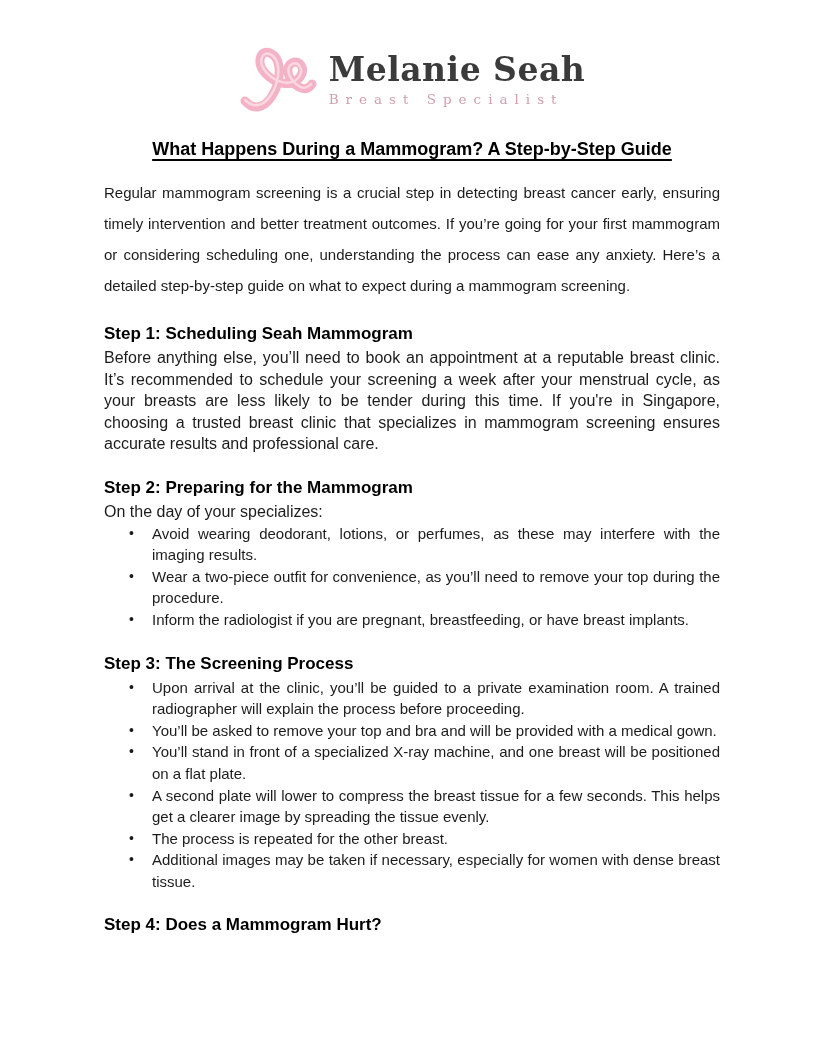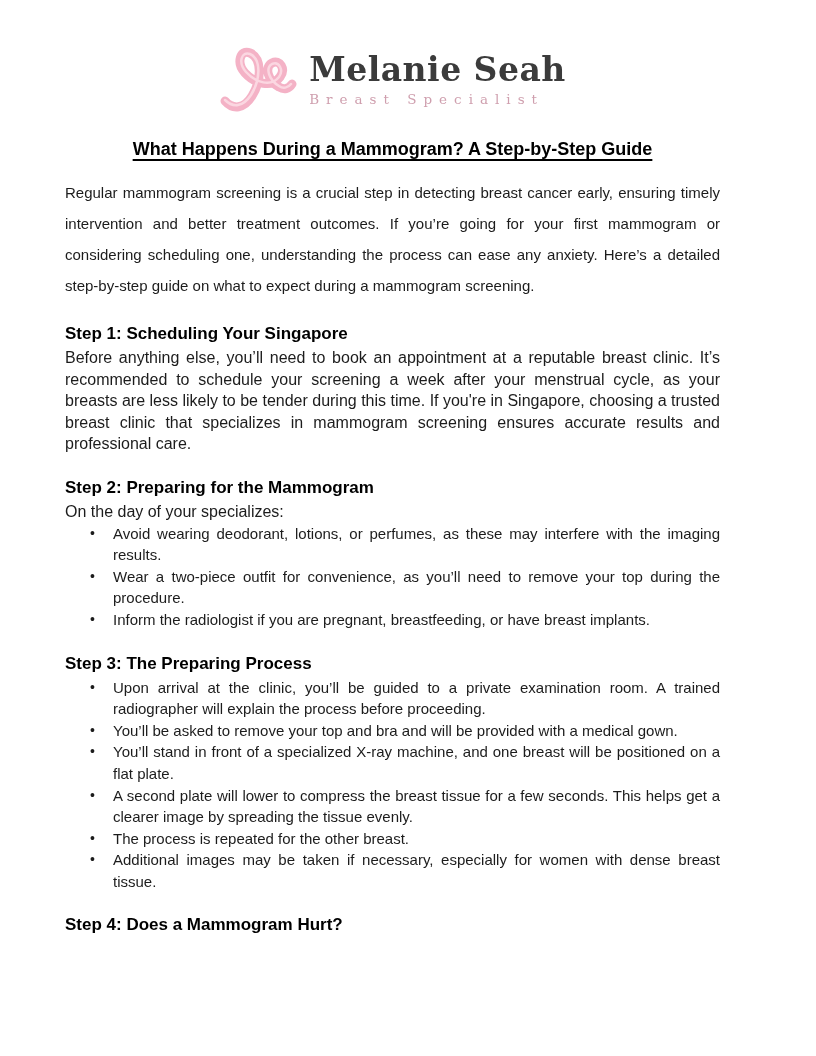--- a/index.html
+++ b/index.html
@@ -5,21 +5,21 @@
   html, body { margin: 0; padding: 0; background: #ffffff; }
   body {
     width: 816px; height: 1056px;
     font-family: "Liberation Sans", sans-serif;
     color: #1c1c1c;
     overflow: hidden;
   }
   .page {
     width: 816px; height: 1056px;
     box-sizing: border-box;
-    padding: 38px 96px 0 65px;
+    padding: 38px 96px 0 104px;
     background: #ffffff;
   }
   
   .logo-row {
     display: flex; align-items: center; justify-content: center;
     height: 82px; margin-bottom: 10px;
   }
   .ribbon-wrap { width: 82px; height: 80px; margin-right: 8px; flex: 0 0 auto; }
   .logo-text { text-align: left; }
   .brand-name {
@@ -104,37 +104,37 @@
       <div class="brand-tagline">Breast Specialist</div>
     </div>
   </div>
 
   <h1 class="doc-title">What Happens During a Mammogram? A Step-by-Step Guide</h1>
 
   <p class="intro">Regular mammogram screening is a crucial step in detecting breast cancer early, ensuring timely intervention and better treatment outcomes. If you’re going for your first mammogram or considering scheduling one, understanding the process can ease any anxiety. Here’s a detailed step-by-step guide on what to expect during a mammogram screening.</p>
 
   <div id="sections-host">
   <section class="doc-section">
-    <h2 class="section-heading">Step 1: Scheduling Your Singapore</h2>
+    <h2 class="section-heading">Step 1: Scheduling Seah Mammogram</h2>
     <p class="section-body">Before anything else, you’ll need to book an appointment at a reputable breast clinic. It’s recommended to schedule your screening a week after your menstrual cycle, as your breasts are less likely to be tender during this time. If you're in Singapore, choosing a trusted breast clinic that specializes in mammogram screening ensures accurate results and professional care.</p>
 
   </section>
 
   <section class="doc-section">
     <h2 class="section-heading">Step 2: Preparing for the Mammogram</h2>
     <p class="section-body">On the day of your specializes:</p>
     <ul class="bullet-list">
           <li class="bullet-item"><span class="bullet-marker">•</span><span>Avoid wearing deodorant, lotions, or perfumes, as these may interfere with the imaging results.</span></li>
           <li class="bullet-item"><span class="bullet-marker">•</span><span>Wear a two-piece outfit for convenience, as you’ll need to remove your top during the procedure.</span></li>
           <li class="bullet-item"><span class="bullet-marker">•</span><span>Inform the radiologist if you are pregnant, breastfeeding, or have breast implants.</span></li>
         </ul>
   </section>
 
   <section class="doc-section">
-    <h2 class="section-heading">Step 3: The Preparing Process</h2>
+    <h2 class="section-heading">Step 3: The Screening Process</h2>
 
     <ul class="bullet-list">
           <li class="bullet-item"><span class="bullet-marker">•</span><span>Upon arrival at the clinic, you’ll be guided to a private examination room. A trained radiographer will explain the process before proceeding.</span></li>
           <li class="bullet-item"><span class="bullet-marker">•</span><span>You’ll be asked to remove your top and bra and will be provided with a medical gown.</span></li>
           <li class="bullet-item"><span class="bullet-marker">•</span><span>You’ll stand in front of a specialized X-ray machine, and one breast will be positioned on a flat plate.</span></li>
           <li class="bullet-item"><span class="bullet-marker">•</span><span>A second plate will lower to compress the breast tissue for a few seconds. This helps get a clearer image by spreading the tissue evenly.</span></li>
           <li class="bullet-item"><span class="bullet-marker">•</span><span>The process is repeated for the other breast.</span></li>
           <li class="bullet-item"><span class="bullet-marker">•</span><span>Additional images may be taken if necessary, especially for women with dense breast tissue.</span></li>
         </ul>
   </section>

